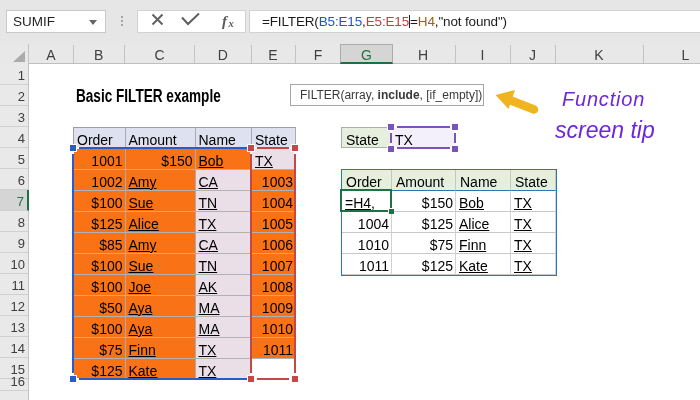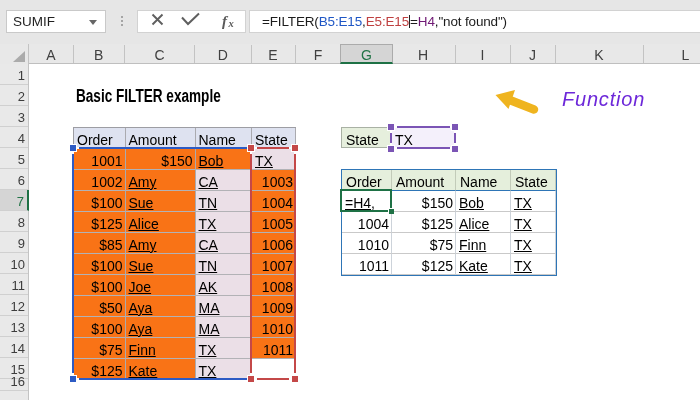--- a/index.html
+++ b/index.html
@@ -12,21 +12,21 @@
 .chrome { position:absolute; left:0; top:0; width:700px; height:44px; background:#e6e6e6; }
 .namebox { position:absolute; left:6px; top:10px; width:100px; height:23px; background:#fff;
   border:1px solid #c9c9c9; font-size:13.5px; line-height:21px; color:#1f1f1f; padding-left:6px; }
 .nb-arrow { position:absolute; right:8px; top:9px; width:0; height:0;
   border-left:4px solid transparent; border-right:4px solid transparent; border-top:5px solid #666; }
 .dots { position:absolute; left:121px; top:16px; width:2px; height:12px; }
 .dots i { display:block; width:2px; height:2px; background:#8f8f8f; border-radius:50%; margin-bottom:2px; }
 .btnbox { position:absolute; left:137px; top:10px; width:109px; height:23px; background:#fff; border:1px solid #d2d2d2; }
 .fbox { position:absolute; left:249px; top:10px; width:451px; height:23px; background:#fff; border:1px solid #d2d2d2; border-right:none; }
 .fbox .ftext { position:absolute; left:12px; top:0; letter-spacing:-0.15px; font-size:13.5px; line-height:21px; color:#1c1c1c; white-space:pre; }
-.cBlue { color:#1f57c5; } .cRed { color:#bf4040; } .cPur { color:#701a75; }
+.cBlue { color:#1f57c5; } .cRed { color:#bf4040; } .cPur { color:#a16207; }
 .caret { display:inline-block; width:1px; height:13px; background:#222; vertical-align:-2px; }
 
 
 .colhdr { position:absolute; left:0; top:44px; width:700px; height:20px; background:#e8e8e8; border-bottom:1px solid #bfbfbf; }
 .ch { position:absolute; top:0; height:19px; text-align:center; font-size:14px; line-height:23px; color:#404040; }
 .ctick { position:absolute; top:1px; width:1px; height:18px; background:#c3c3c3; }
 .ghl { position:absolute; left:340px; top:0; width:53px; height:20px; background:#d5d5d5;
   border:1px solid #ababab; border-bottom:2px solid #1e7145; color:#217346; font-size:14px;
   line-height:20px; text-align:center; }
 .corner { position:absolute; left:0; top:44px; width:29px; height:20px; background:#e8e8e8; border-right:1px solid #c3c3c3; }
@@ -258,18 +258,20 @@
   <div class="gap" style="left:294px;top:373px;width:2px;height:3px"></div>
   <div class="gap" style="left:395px;top:126px;width:2px;height:2px"></div>
   <div class="gap" style="left:450px;top:126px;width:2px;height:2px"></div>
   <div class="gap" style="left:395px;top:147px;width:2px;height:2px"></div>
   <div class="gap" style="left:450px;top:147px;width:2px;height:2px"></div>
   <div class="gap" style="left:390px;top:130px;width:2px;height:3px"></div>
   <div class="gap" style="left:390px;top:143px;width:2px;height:3px"></div>
   <div class="gap" style="left:454px;top:130px;width:2px;height:3px"></div>
   <div class="gap" style="left:454px;top:143px;width:2px;height:3px"></div>
 
+  <div class="tip">FILTER(array, <b>include</b>, [if_empty])</div>
   <svg class="abs" style="left:488px;top:84px" width="56" height="34" viewBox="0 0 56 34">
     <polygon points="7.5,11 27,6 20.5,25" fill="#efb41f"></polygon>
     <line x1="23" y1="16.5" x2="46" y2="25.5" stroke="#efb41f" stroke-width="8.4" stroke-linecap="round"></line>
   </svg>
   <div class="hand" style="left:562px;top:88px;font-size:20px;letter-spacing:0.8px;">Function</div>
+  <div class="hand" style="left:555px;top:117px;font-size:23px;letter-spacing:0px;">screen tip</div>
 </div>
 
 </body></html>

